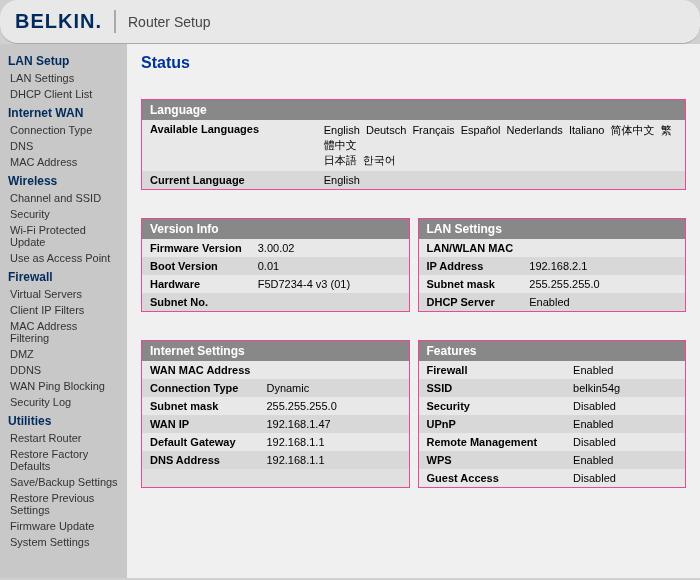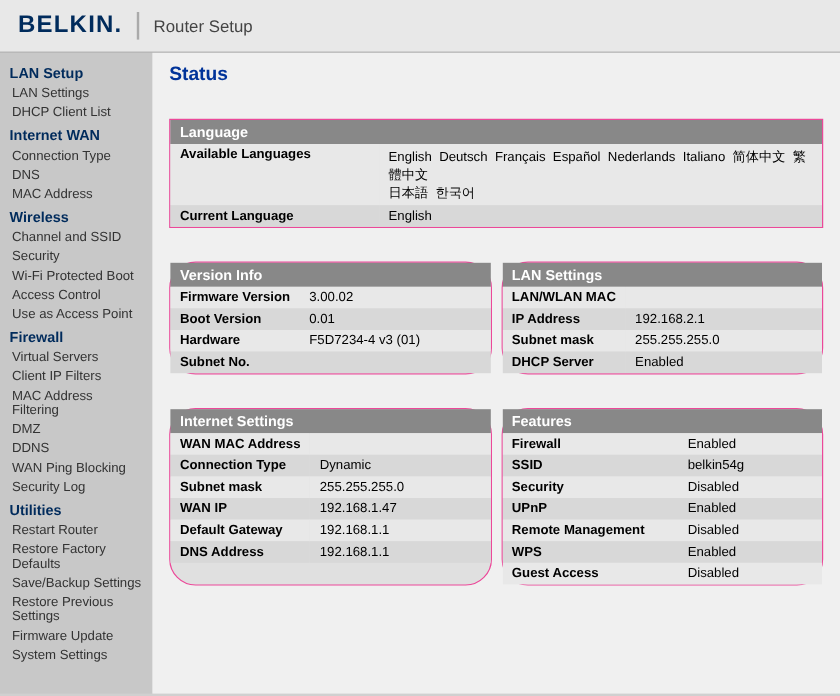--- a/index.html
+++ b/index.html
@@ -5,20 +5,21 @@
     * { margin: 0; padding: 0; box-sizing: border-box; }
     body { font-family: Arial, sans-serif; font-size: 12px; background: #d0d0d0; width: 700px; height: 580px; overflow: hidden; }
 
     
     .header {
       background: #e8e8e8;
       border-bottom: 1px solid #aaa;
       padding: 10px 15px;
       display: flex;
       align-items: center;
+      border-radius: 18px;
     }
     .brand {
       font-size: 20px;
       font-weight: bold;
       color: #002b5c;
       letter-spacing: 1px;
       margin-right: 12px;
       border-right: 2px solid #aaa;
       padding-right: 12px;
     }
@@ -93,21 +94,21 @@
       font-weight: bold;
       width: 38%;
       white-space: nowrap;
     }
 
     
     .lang-panel table.info-table td:first-child { width: 32%; }
 
     
     .two-col { display: flex; gap: 8px; }
-    .two-col .panel { flex: 1; border-radius: 22px; }
+    .two-col .panel { flex: 1; }
 
     
     .main { position: relative; }
 
     
     .features-table { width: 100%; border-collapse: collapse; }
     .features-table tr:nth-child(odd) { background: #e8e8e8; }
     .features-table tr:nth-child(even) { background: #d8d8d8; }
     .features-table td {
       padding: 3px 8px;
@@ -132,22 +133,21 @@
     <div class="sidebar-item">DHCP Client List</div>
 
     <div class="sidebar-section-title">Internet WAN</div>
     <div class="sidebar-item">Connection Type</div>
     <div class="sidebar-item">DNS</div>
     <div class="sidebar-item">MAC Address</div>
 
     <div class="sidebar-section-title">Wireless</div>
     <div class="sidebar-item">Channel and SSID</div>
     <div class="sidebar-item">Security</div>
-    <div class="sidebar-item">Wi-Fi Protected Boot</div>
-    <div class="sidebar-item">Access Control</div>
+    <div class="sidebar-item">Wi-Fi Protected Update</div>
     <div class="sidebar-item">Use as Access Point</div>
 
     <div class="sidebar-section-title">Firewall</div>
     <div class="sidebar-item">Virtual Servers</div>
     <div class="sidebar-item">Client IP Filters</div>
     <div class="sidebar-item">MAC Address Filtering</div>
     <div class="sidebar-item">DMZ</div>
     <div class="sidebar-item">DDNS</div>
     <div class="sidebar-item">WAN Ping Blocking</div>
     <div class="sidebar-item">Security Log</div>

